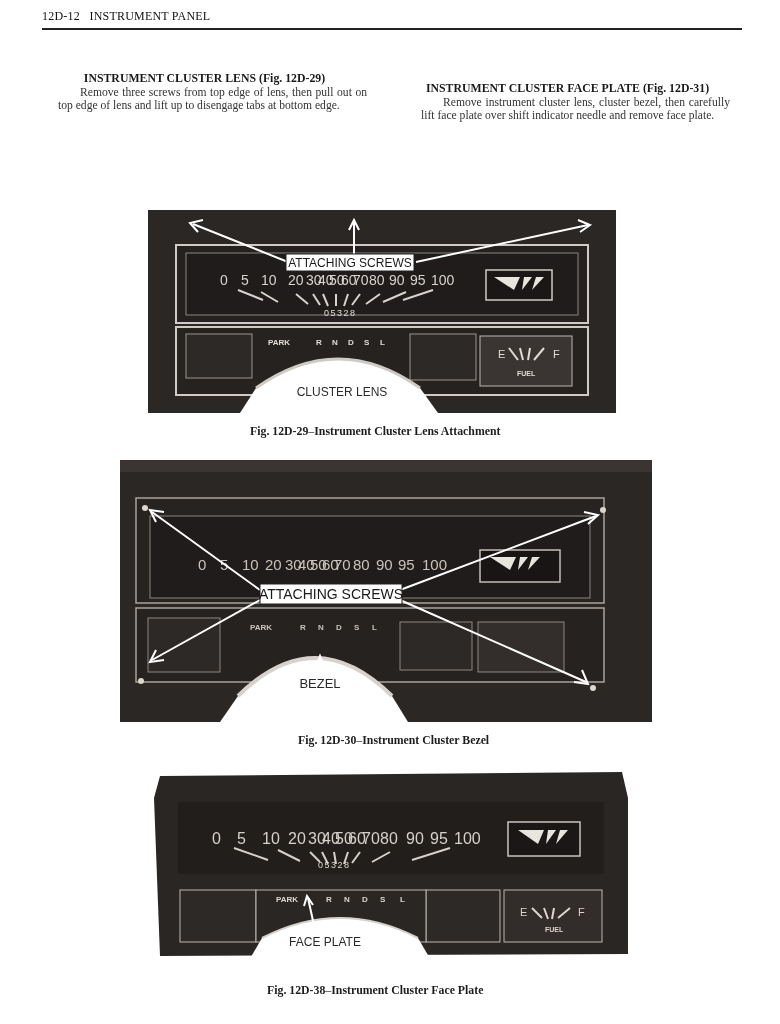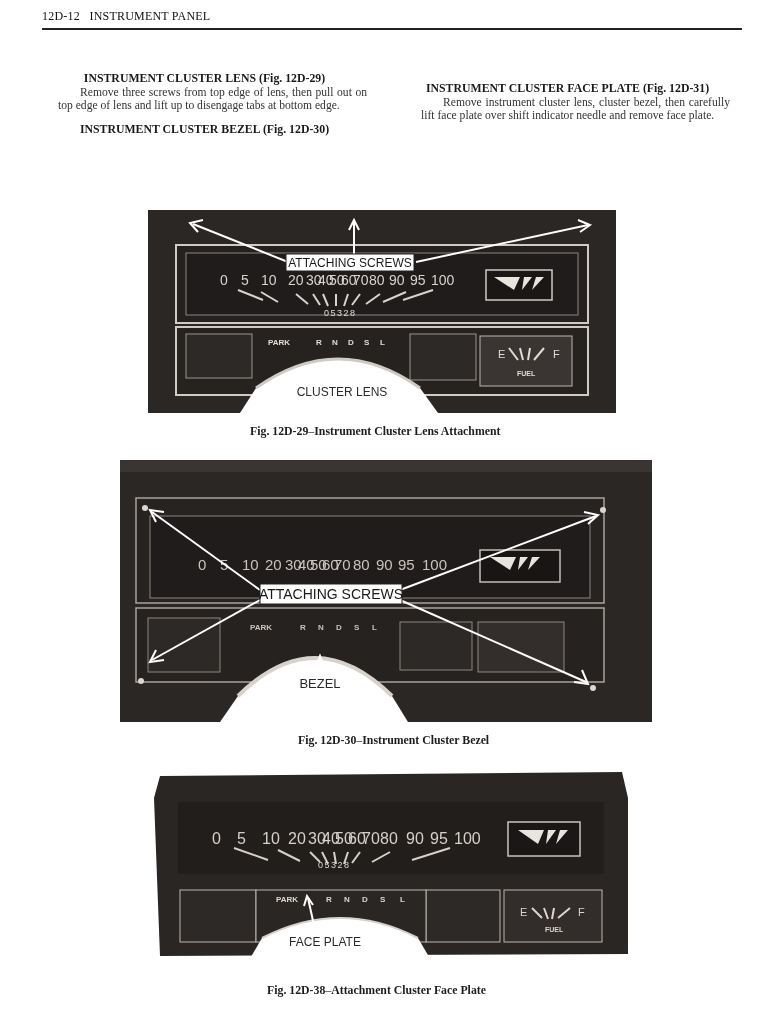--- a/index.html
+++ b/index.html
@@ -22,21 +22,20 @@
 <div class="abs header">
   <span>12D-12</span>&nbsp;&nbsp;
   <span>INSTRUMENT PANEL</span>
 </div>
 <div class="abs header-rule"></div>
 
 <div class="abs col" style="left:42px; top:72px;">
   <div class="h">INSTRUMENT CLUSTER LENS (Fig. 12D-29)</div>
   <div class="p">Remove three screws from top edge of lens, then pull out on top edge of lens and lift up to disengage tabs at bottom edge.</div>
   <div class="gap"></div>
-  <div class="h">INSTRUMENT CLUSTER BEZEL (Fig. 12D-30)</div>
 </div>
 
 <div class="abs col" style="left:405px; top:72px;">
   <div class="gap"></div>
   <div class="h">INSTRUMENT CLUSTER FACE PLATE (Fig. 12D-31)</div>
   <div class="p">Remove instrument cluster lens, cluster bezel, then carefully lift face plate over shift indicator needle and remove face plate.</div>
 </div>
 
 <div class="abs fig" style="left:148px; top:210px; width:468px; height:203px;">
   <svg width="468" height="203" viewBox="0 0 468 203">
@@ -247,14 +246,14 @@
     <path d="M98,194 L112,170 Q190,130 268,170 L282,194 Z" fill="#ffffff"></path>
     <path d="M112,170 Q190,130 268,170" fill="none" stroke="#d8d2cc" stroke-width="2"></path>
     <g stroke="#ffffff" stroke-width="2" fill="none">
       <line x1="165" y1="162" x2="158" y2="130"></line>
         <polyline points="154,138 157,128 163,137"></polyline>
     </g>
     <text x="175" y="178" fill="#2a2a2a" font-size="12" text-anchor="middle">FACE PLATE</text>
   </svg>
 </div>
 <div class="abs caption" style="left:267px; top:983px;">
-  <b>Fig. 12D-38</b>–<b>Attachment Cluster Face Plate</b>
+  <b>Fig. 12D-38</b>–<b>Instrument Cluster Face Plate</b>
 </div>
 
 </body></html>

